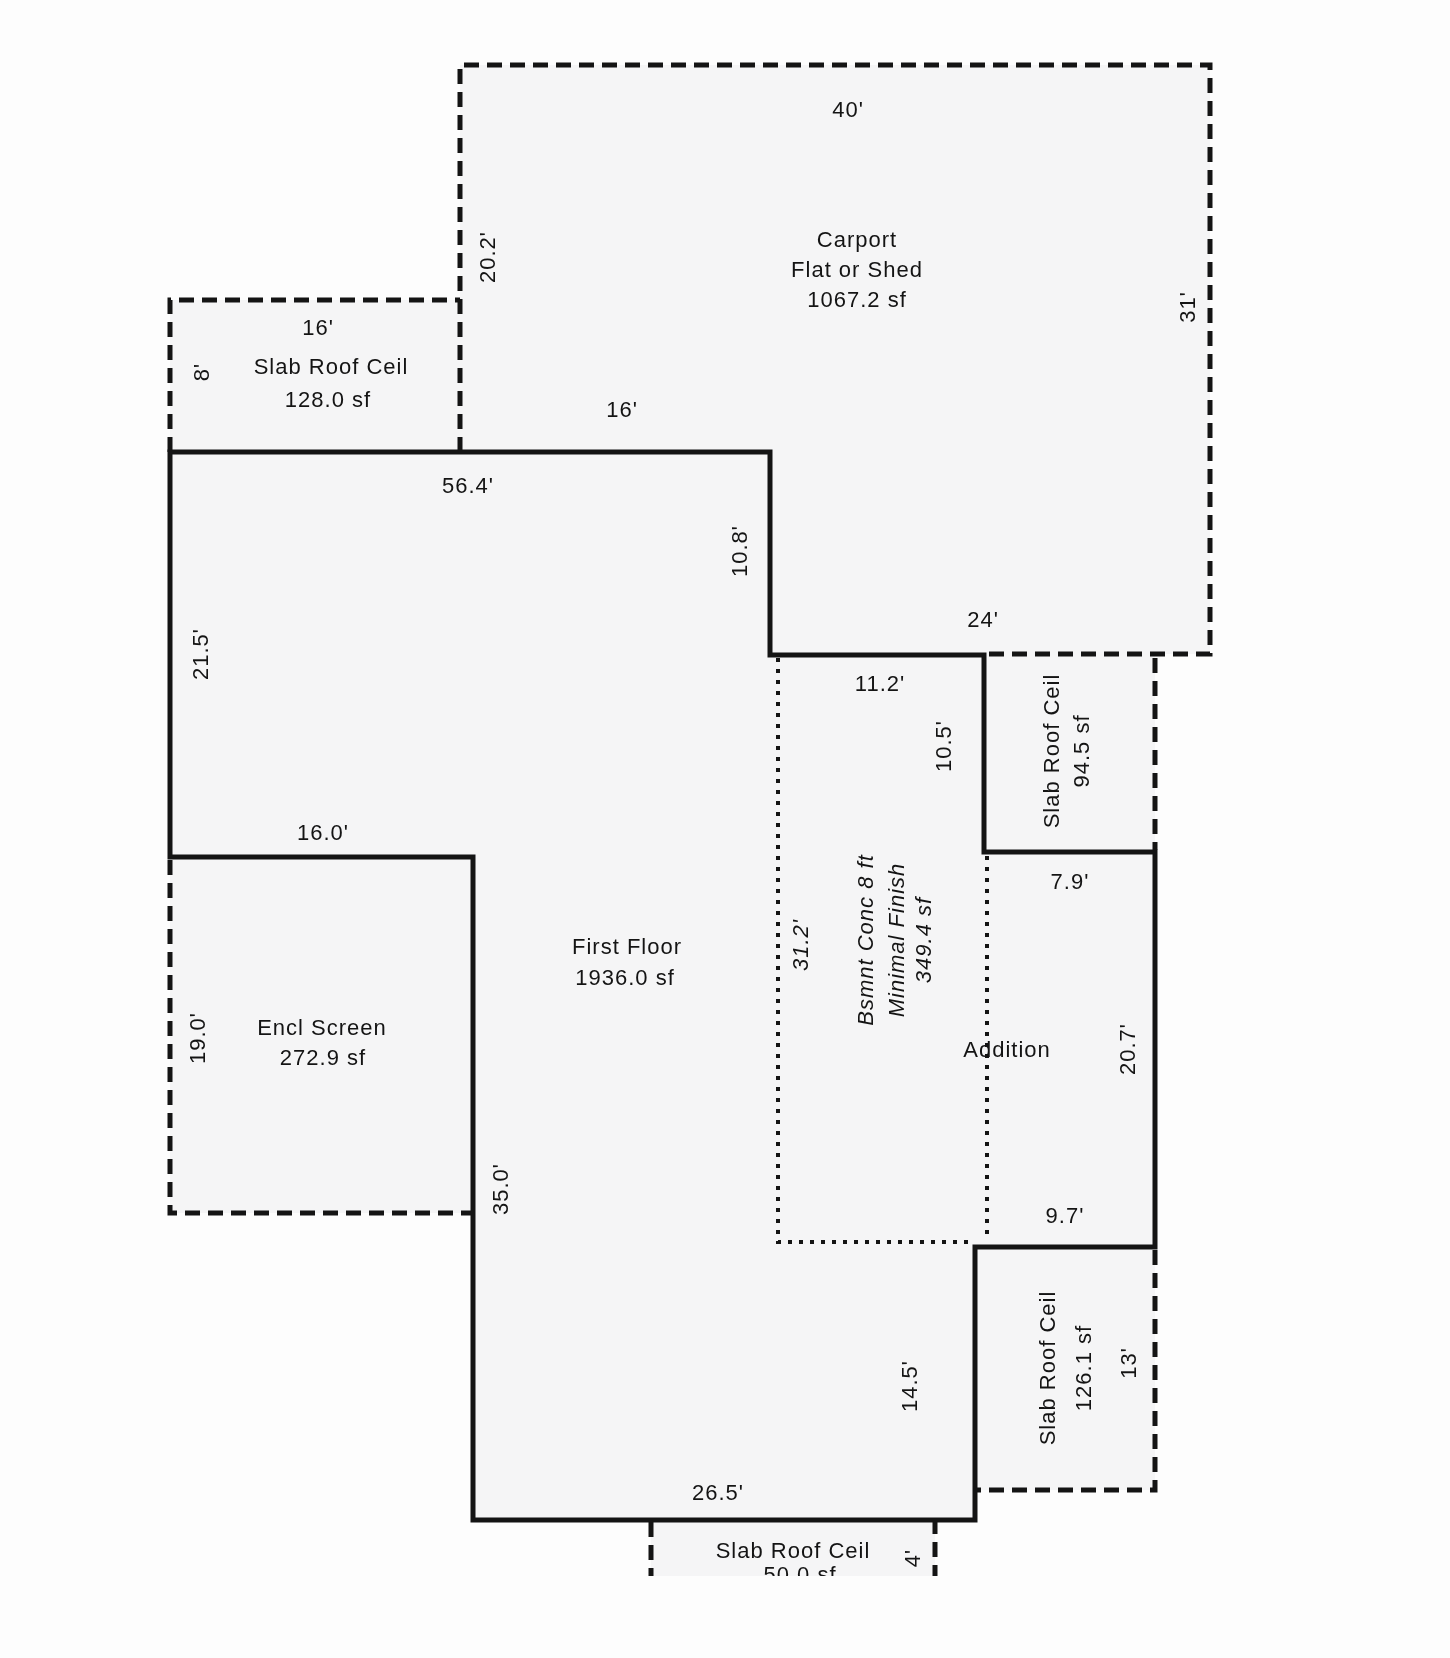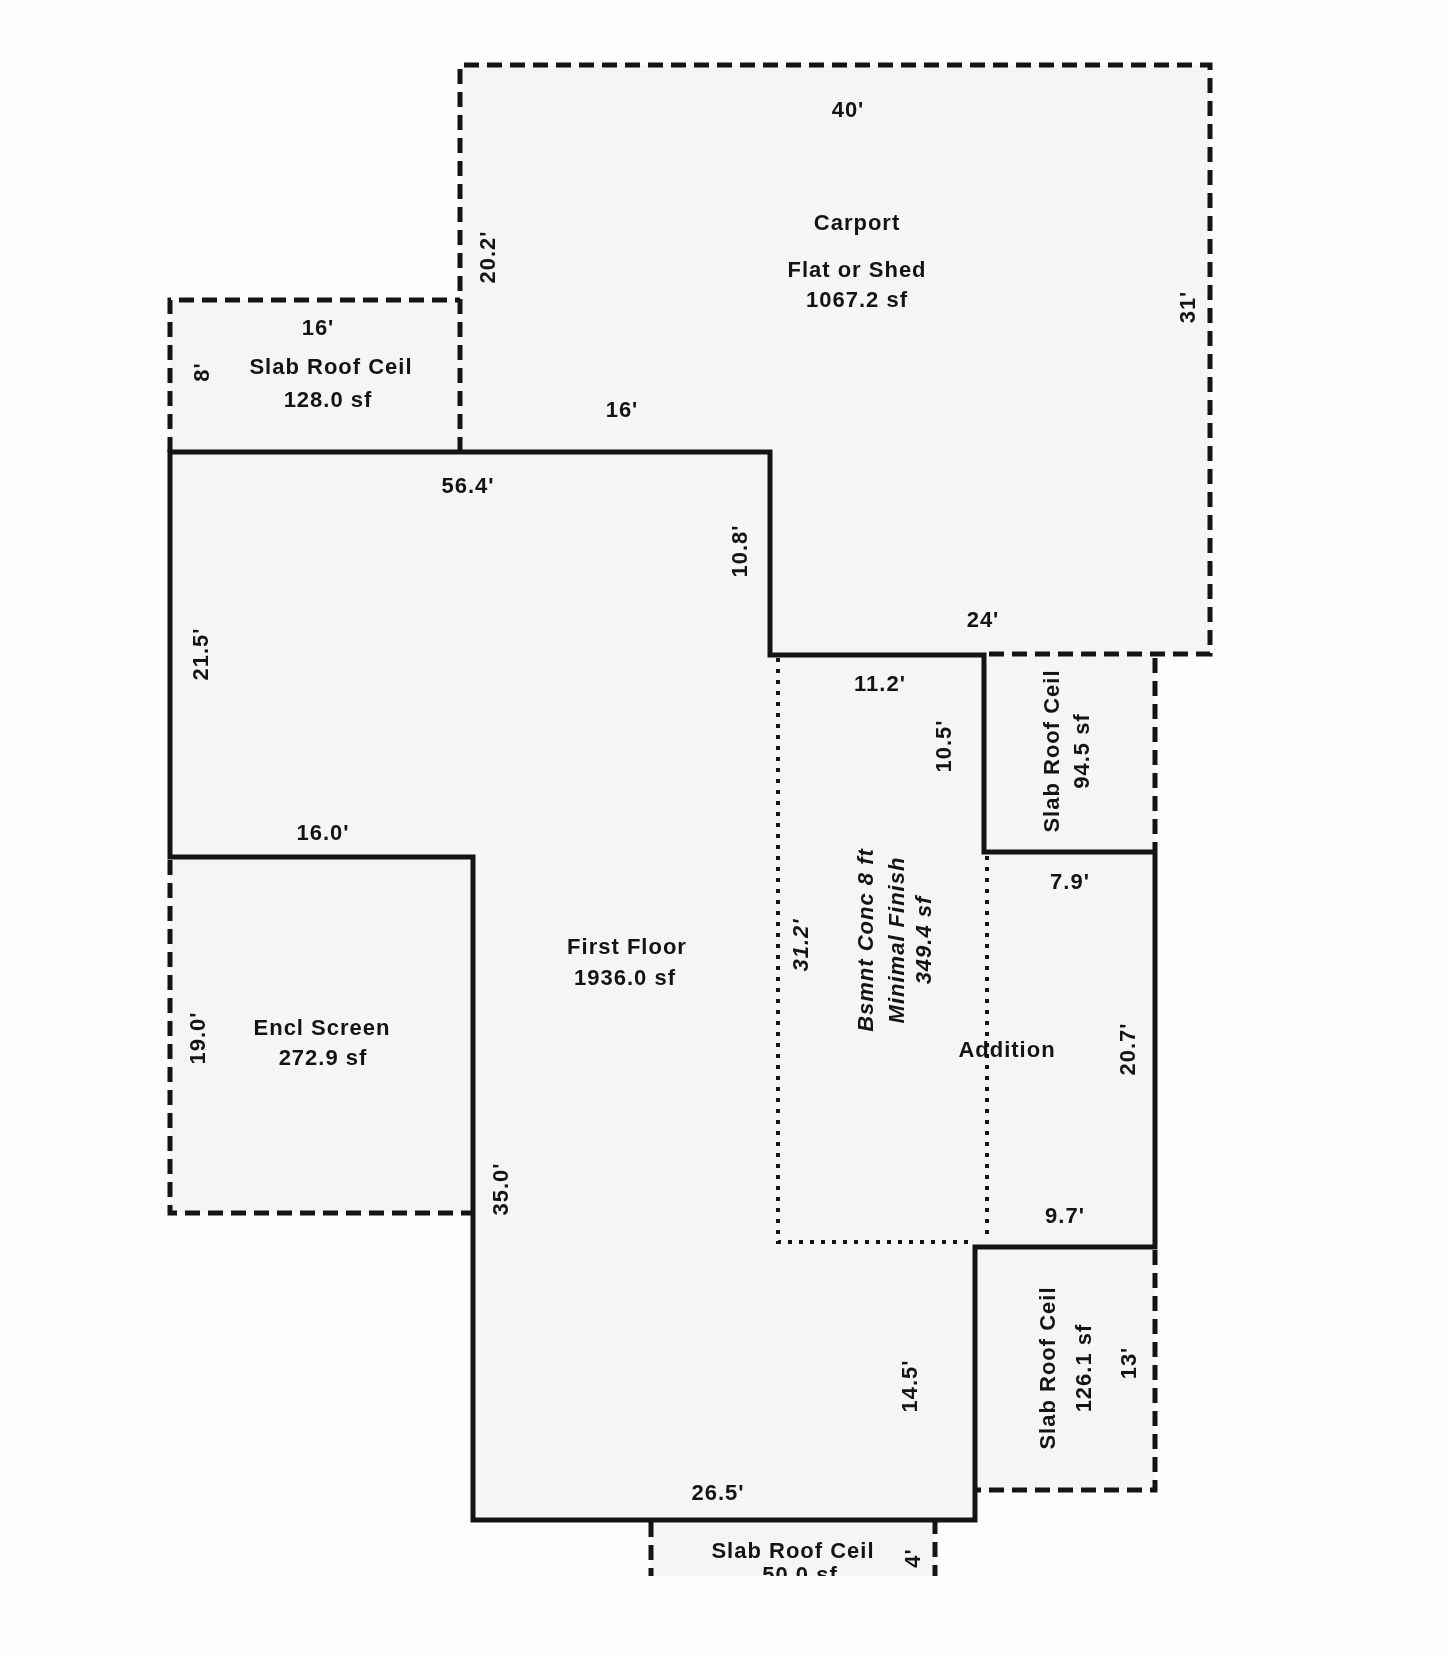--- a/index.html
+++ b/index.html
@@ -3,21 +3,20 @@
 <meta charset="utf-8">
 <style>
   html,body{margin:0;padding:0;background:#fdfdfd;}
   .sketch{
     position:relative;
     width:1450px;height:1576px;
     background:#fdfdfd;
     font-family:"Liberation Sans",sans-serif;
     color:#141414;
     overflow:hidden;
-    font-weight:bold;
   }
   .sketch svg{position:absolute;left:0;top:0;}
   .lbl{
     position:absolute;
     white-space:nowrap;
     font-size:22px;
     letter-spacing:1px;
     line-height:1;
     transform:translate(-50%,-50%);
     color:#141414;
@@ -55,21 +54,21 @@
 
     <g fill="none" stroke="#141414" stroke-width="4" stroke-dasharray="4 7">
       <path d="M778,658 V1242 H974"></path>
       <path d="M987,856 V1240"></path>
     </g>
   </svg>
 
   <div class="lbl" style="left:848px;top:110px">40'</div>
   <div class="lbl v" style="left:488px;top:257px">20.2'</div>
   <div class="lbl v" style="left:1188px;top:307px">31'</div>
-  <div class="lbl" style="left:857px;top:223px">Carport</div>
+  <div class="lbl" style="left:857px;top:240px">Carport</div>
   <div class="lbl" style="left:857px;top:270px">Flat or Shed</div>
   <div class="lbl" style="left:857px;top:300px">1067.2 sf</div>
   <div class="lbl" style="left:622px;top:410px">16'</div>
   <div class="lbl" style="left:983px;top:620px">24'</div>
 
   <div class="lbl" style="left:318px;top:328px">16'</div>
   <div class="lbl v" style="left:202px;top:372px">8'</div>
   <div class="lbl" style="left:331px;top:367px">Slab Roof Ceil</div>
   <div class="lbl" style="left:328px;top:400px">128.0 sf</div>
 

